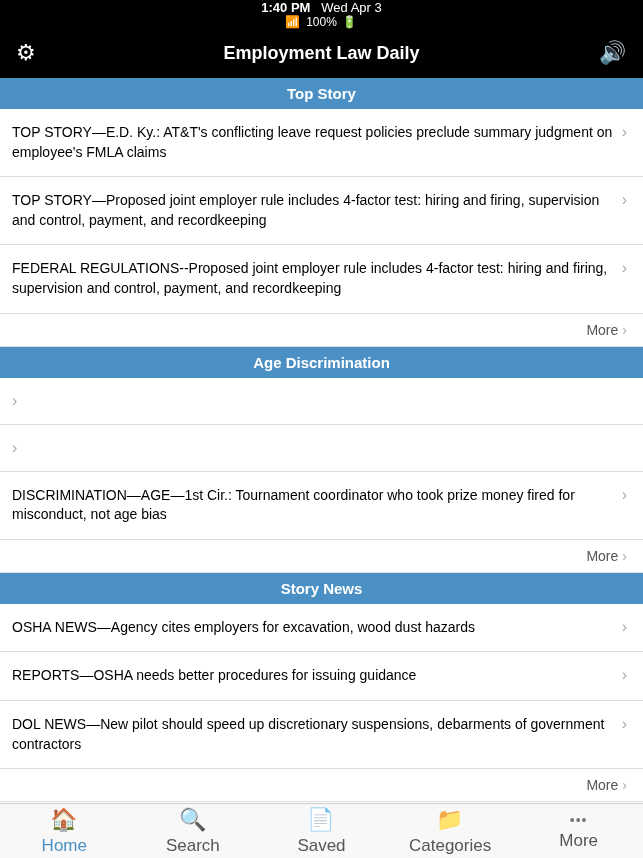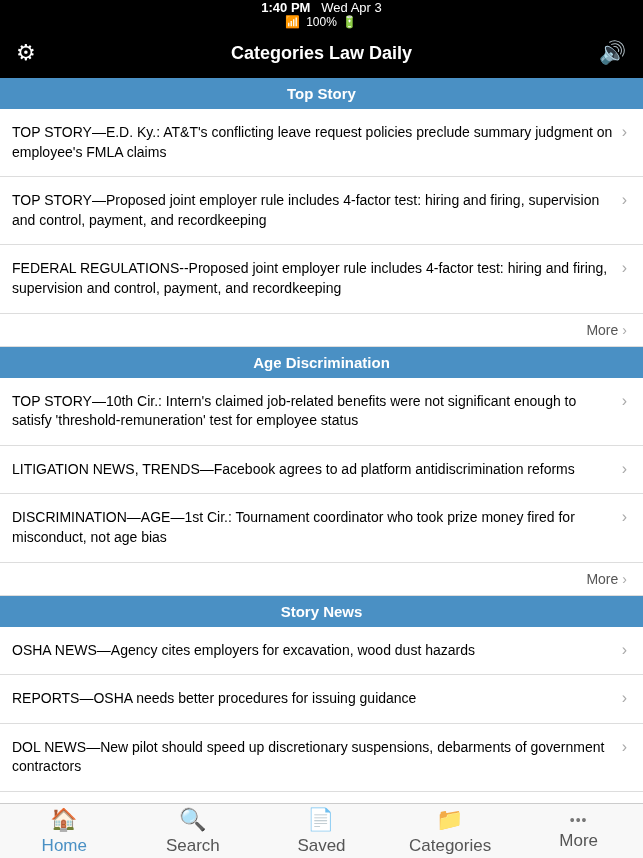--- a/index.html
+++ b/index.html
@@ -157,21 +157,21 @@
   </div>
   <div class="status-right">
     <span>📶</span>
     <span>100%</span>
     <span>🔋</span>
   </div>
 </div>
 
 <div class="nav-bar">
   <span class="nav-icon gear-icon">⚙</span>
-  <span class="nav-title">Categories Law Daily</span>
+  <span class="nav-title">Employment Law Daily</span>
   <span class="nav-icon volume-icon">🔊</span>
 </div>
 
 <div class="main-content">
 
   <div class="section-header">
     <span>Top Story</span>
   </div>
   <div class="news-item">
     <span class="news-text">TOP STORY—E.D. Ky.: AT&amp;T's conflicting leave request policies preclude summary judgment on employee's FMLA claims</span>
@@ -189,25 +189,23 @@
     <span class="more-link">
       <span>More</span>
       <span class="chevron">›</span>
     </span>
   </div>
 
   <div class="section-header">
     <span>Age Discrimination</span>
   </div>
   <div class="news-item">
-    <span class="news-text">TOP STORY—10th Cir.: Intern's claimed job-related benefits were not significant enough to satisfy 'threshold-remuneration' test for employee status</span>
-    <span class="chevron">›</span>
-  </div>
-  <div class="news-item">
-    <span class="news-text">LITIGATION NEWS, TRENDS—Facebook agrees to ad platform antidiscrimination reforms</span>
+    <span class="chevron">›</span>
+  </div>
+  <div class="news-item">
     <span class="chevron">›</span>
   </div>
   <div class="news-item">
     <span class="news-text">DISCRIMINATION—AGE—1st Cir.: Tournament coordinator who took prize money fired for misconduct, not age bias</span>
     <span class="chevron">›</span>
   </div>
   <div class="more-row">
     <span class="more-link">
       <span>More</span>
       <span class="chevron">›</span>

